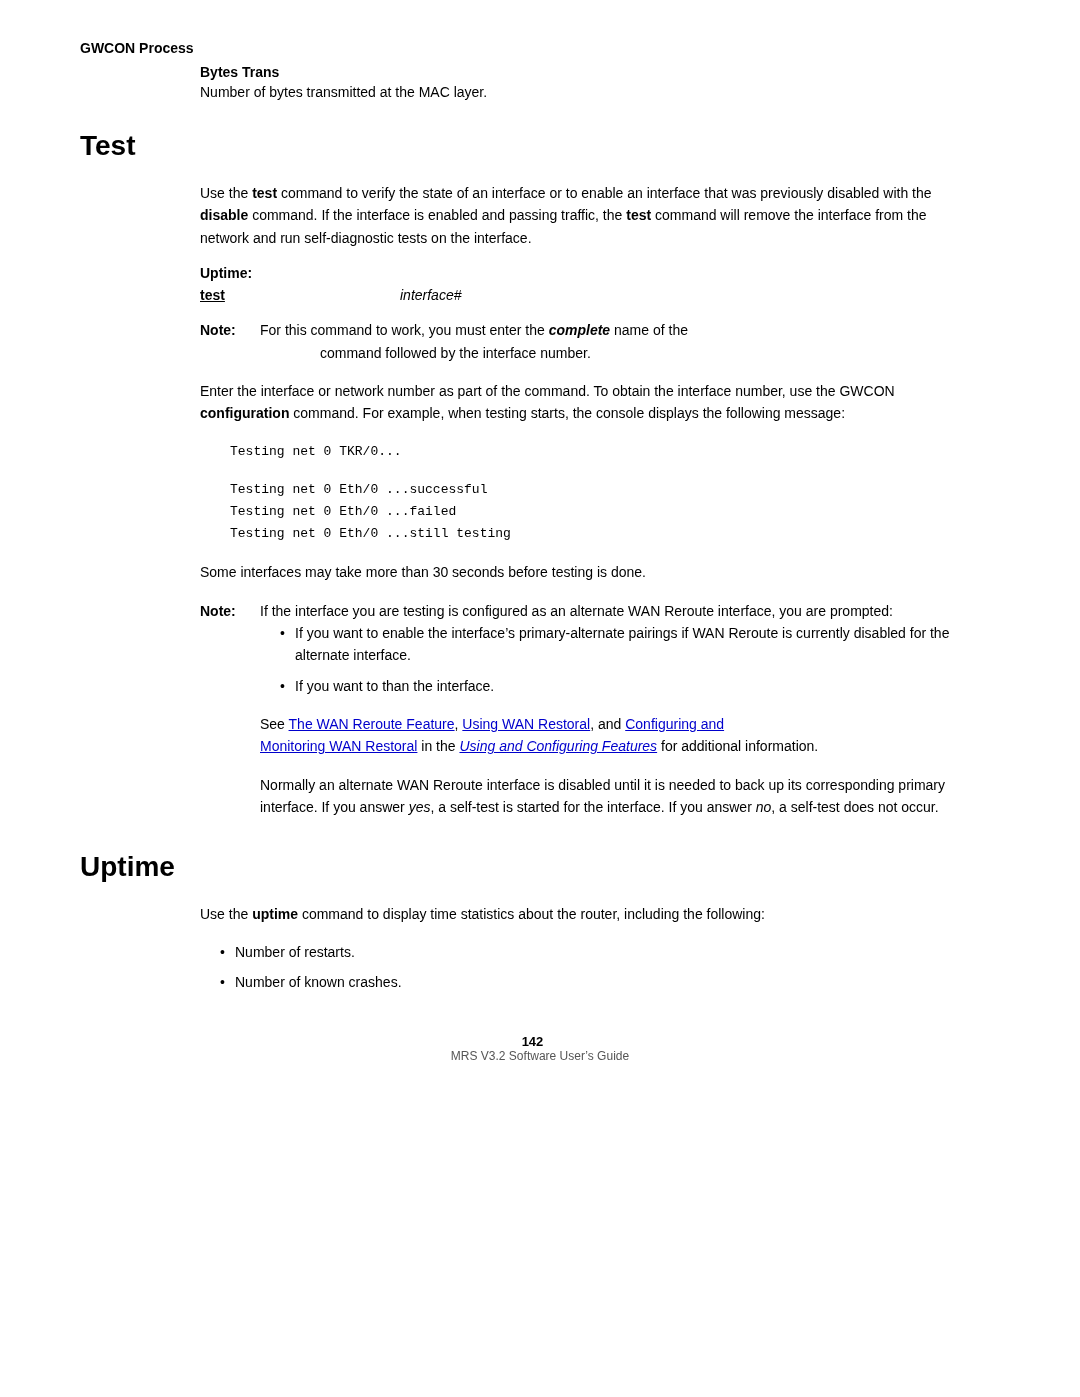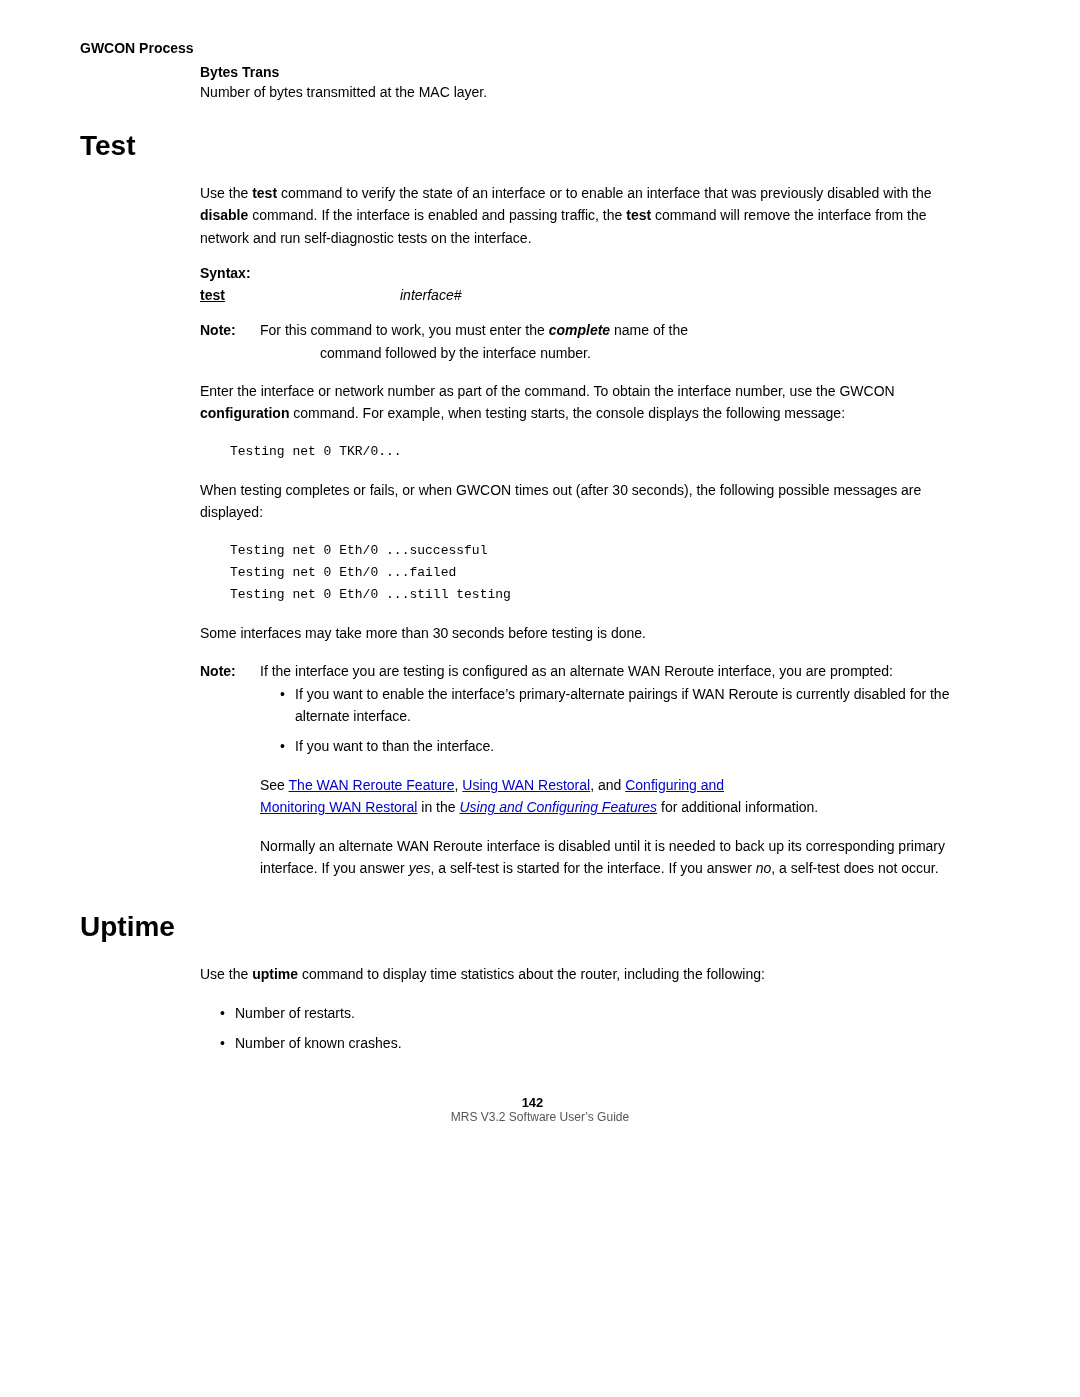--- a/index.html
+++ b/index.html
@@ -178,41 +178,40 @@
 </div>
 
 <h1 class="section-title">Test</h1>
 
 <div class="content-block">
 
   <p class="para">
     Use the <span class="bold">test</span> command to verify the state of an interface or to enable an interface that was previously disabled with the <span class="bold">disable</span> command. If the interface is enabled and passing traffic, the <span class="bold">test</span> command will remove the interface from the network and run self-diagnostic tests on the interface.
   </p>
 
-  <div class="syntax-label">Syntax:</div>
+  <div class="syntax-label">Uptime:</div>
   <div class="syntax-row">
     <span class="syntax-cmd">test</span>
     <span class="syntax-arg">interface#</span>
   </div>
 
   <div class="note-block">
     <span class="note-label">Note:</span>
     <div class="note-content">
       For this command to work, you must enter the <span class="bold-italic">complete</span> name of the
       <div class="note-indent">command followed by the interface number.</div>
     </div>
   </div>
 
   <p class="para">
     Enter the interface or network number as part of the command. To obtain the interface number, use the GWCON <span class="bold">configuration</span> command. For example, when testing starts, the console displays the following message:
   </p>
 
   <div class="code-block">Testing net 0 TKR/0...</div>
 
-  <p class="para">When testing completes or fails, or when GWCON times out (after 30 seconds), the following possible messages are displayed:</p>
 
   <div class="code-block">
     <div>Testing net 0 Eth/0 ...successful</div>
     <div>Testing net 0 Eth/0 ...failed</div>
     <div>Testing net 0 Eth/0 ...still testing</div>
   </div>
 
   <p class="para">Some interfaces may take more than 30 seconds before testing is done.</p>
 
   <div class="note-block">

